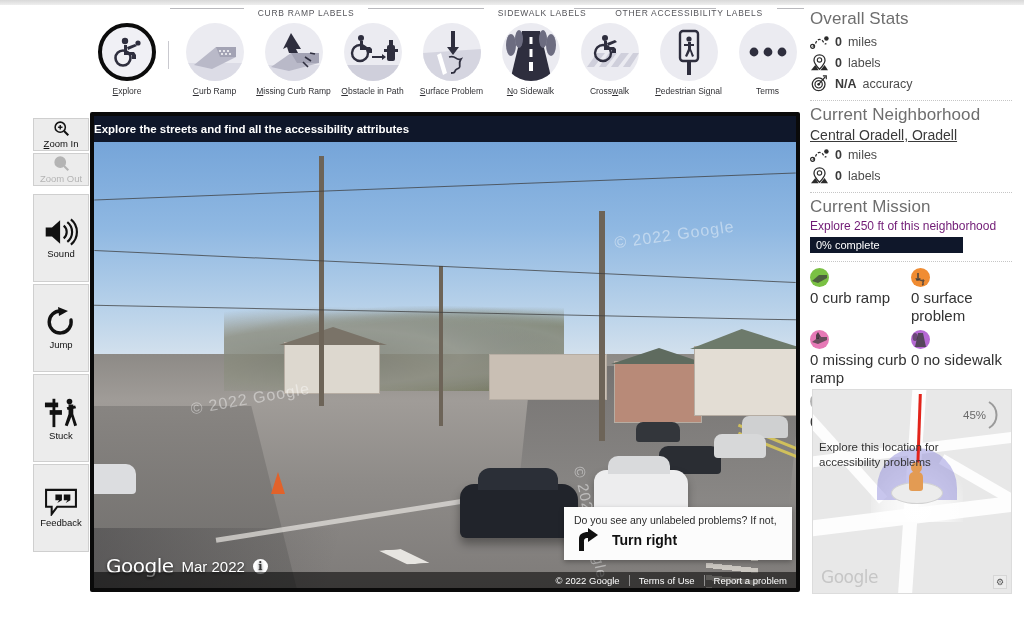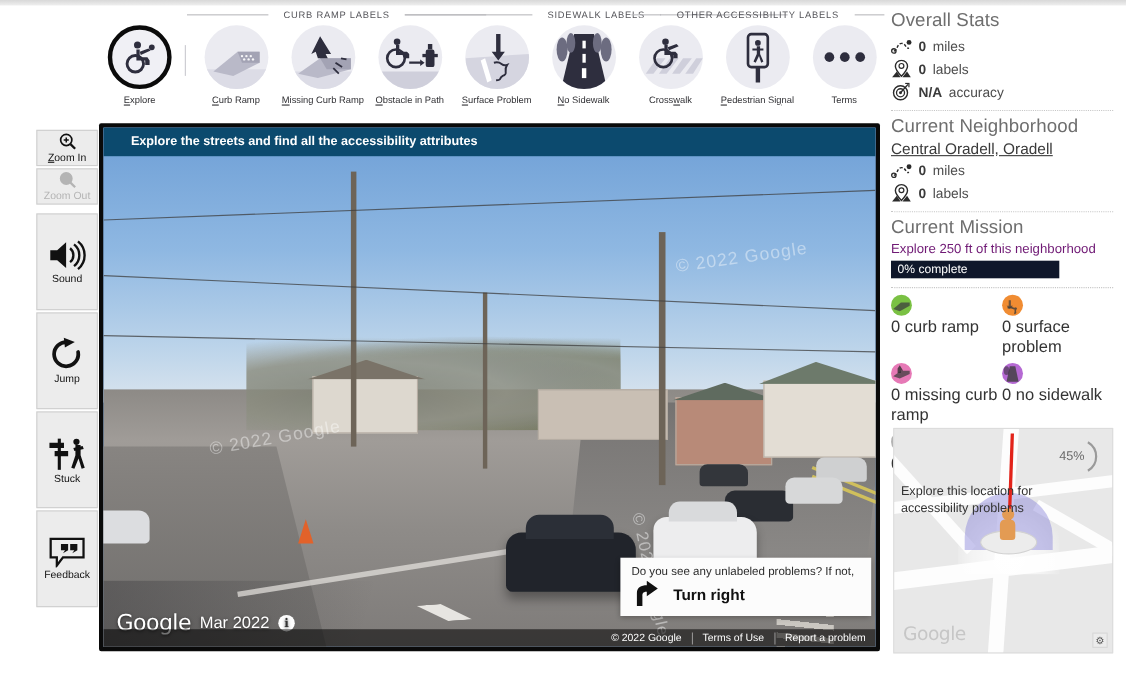--- a/index.html
+++ b/index.html
@@ -19,21 +19,21 @@
 
   
   .toolbar {
     position: absolute; top: 5px; left: 92px; width: 712px; height: 100px;
   }
   .section-headers {
     position: absolute; top: 0; left: 0; width: 712px; height: 20px;
   }
   .sec-head {
     position: absolute; top: 3px;
-    display: flex; align-items: center; gap: 14px;
+    display: flex; align-items: flex-start; gap: 14px;
     font-size: 8.5px; letter-spacing: .7px; color: #55555a;
   }
   .sec-head .rule { height: 1px; background: #b9b9bd; flex: 1; min-width: 26px; }
   .sec-head .txt { white-space: nowrap; }
   .sec-curb { left: 78px; width: 272px; }
   .sec-side { left: 276px; width: 348px; }
   .sec-other { left: 482px; width: 230px; }
 
   .modes { position: absolute; top: 18px; left: 0; display: flex; align-items: flex-start; }
   .mode {
@@ -78,22 +78,22 @@
   
   .pano-frame {
     position: absolute; left: 90px; top: 112px; width: 710px; height: 480px;
     background: #0a0a0a; padding: 4px; border-radius: 2px;
   }
   .pano {
     position: relative; width: 702px; height: 472px; overflow: hidden; background: #7ba6d8;
   }
   .pano-bar {
     position: absolute; top: 0; left: 0; width: 100%; height: 26px;
-    background: #0c4a6e; color: #fff;
-    font-size: 11.5px; font-weight: bold; line-height: 26px; padding-left: 25px;
+    background: #0f172a; color: #fff;
+    font-size: 11.5px; font-weight: bold; line-height: 26px; padding-left: 0;
     z-index: 7;
   }
   .sky {
     position: absolute; top: 0; left: 0; width: 702px; height: 250px;
     background: linear-gradient(to bottom, #6e9fd6 0%, #8fb8e2 45%, #bcd4ea 80%, #d9e4ee 100%);
   }
   .ground {
     position: absolute; top: 238px; left: 0; width: 702px; height: 234px;
     background: linear-gradient(to bottom, #8d8a86 0%, #a09c98 20%, #8e8b88 55%, #7e7b79 100%);
   }

